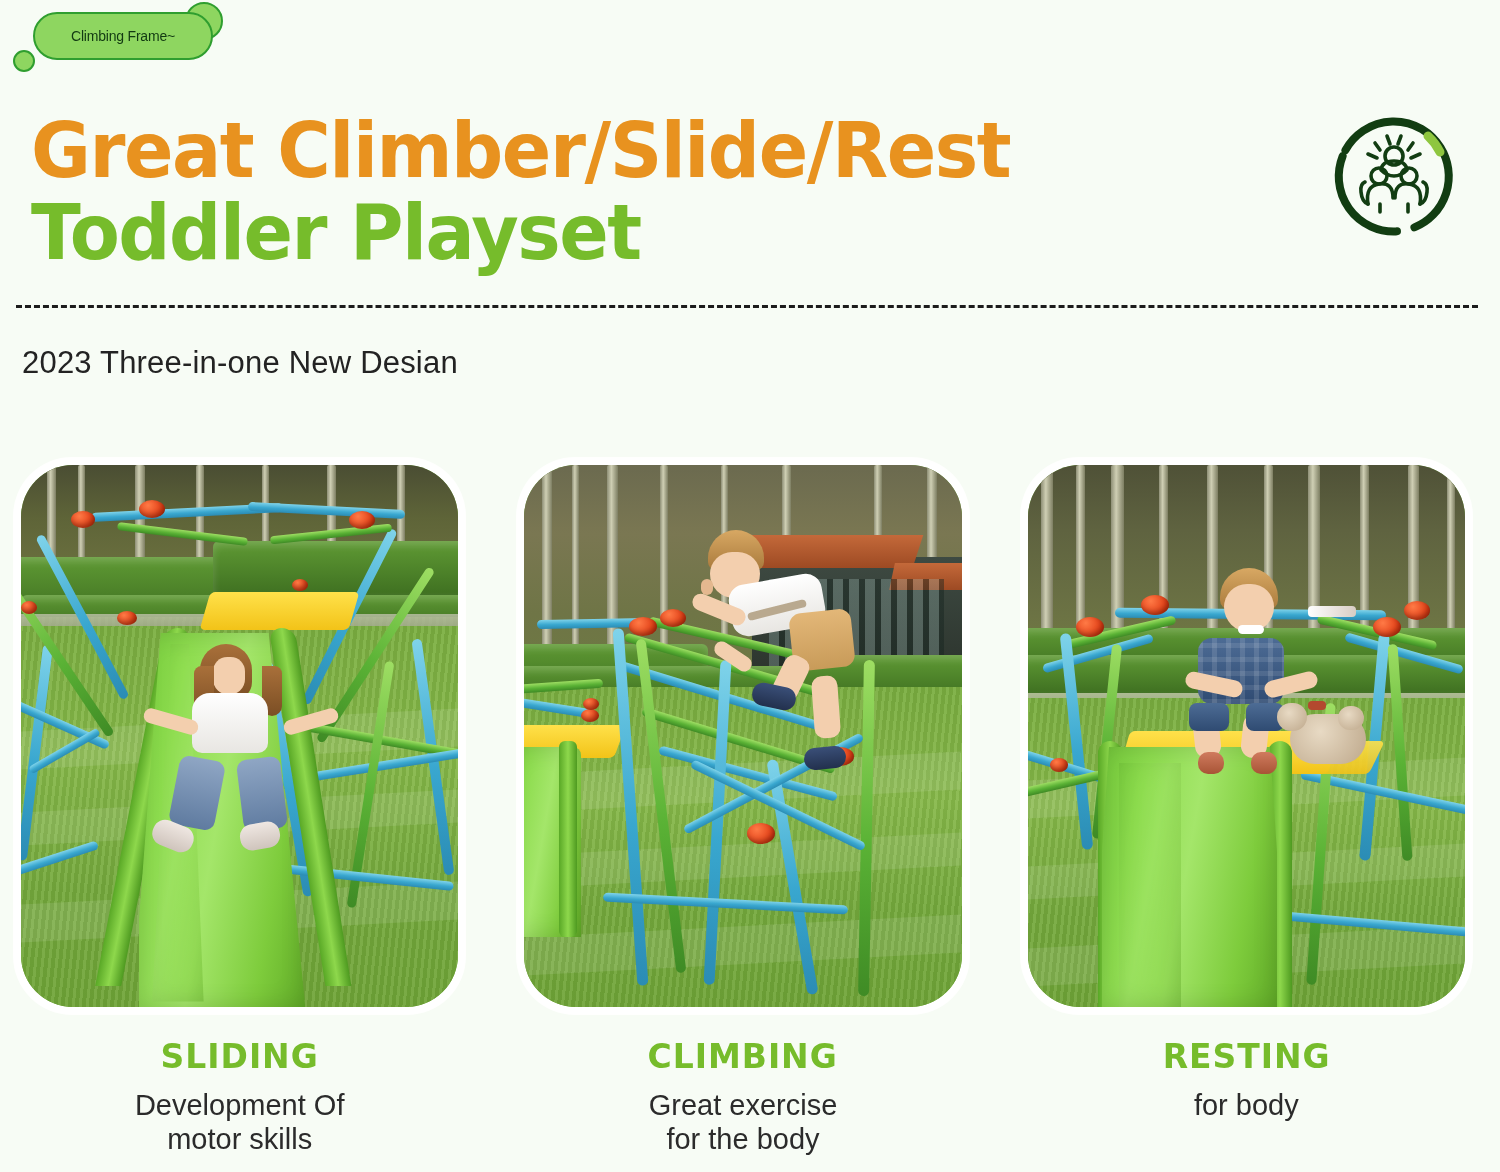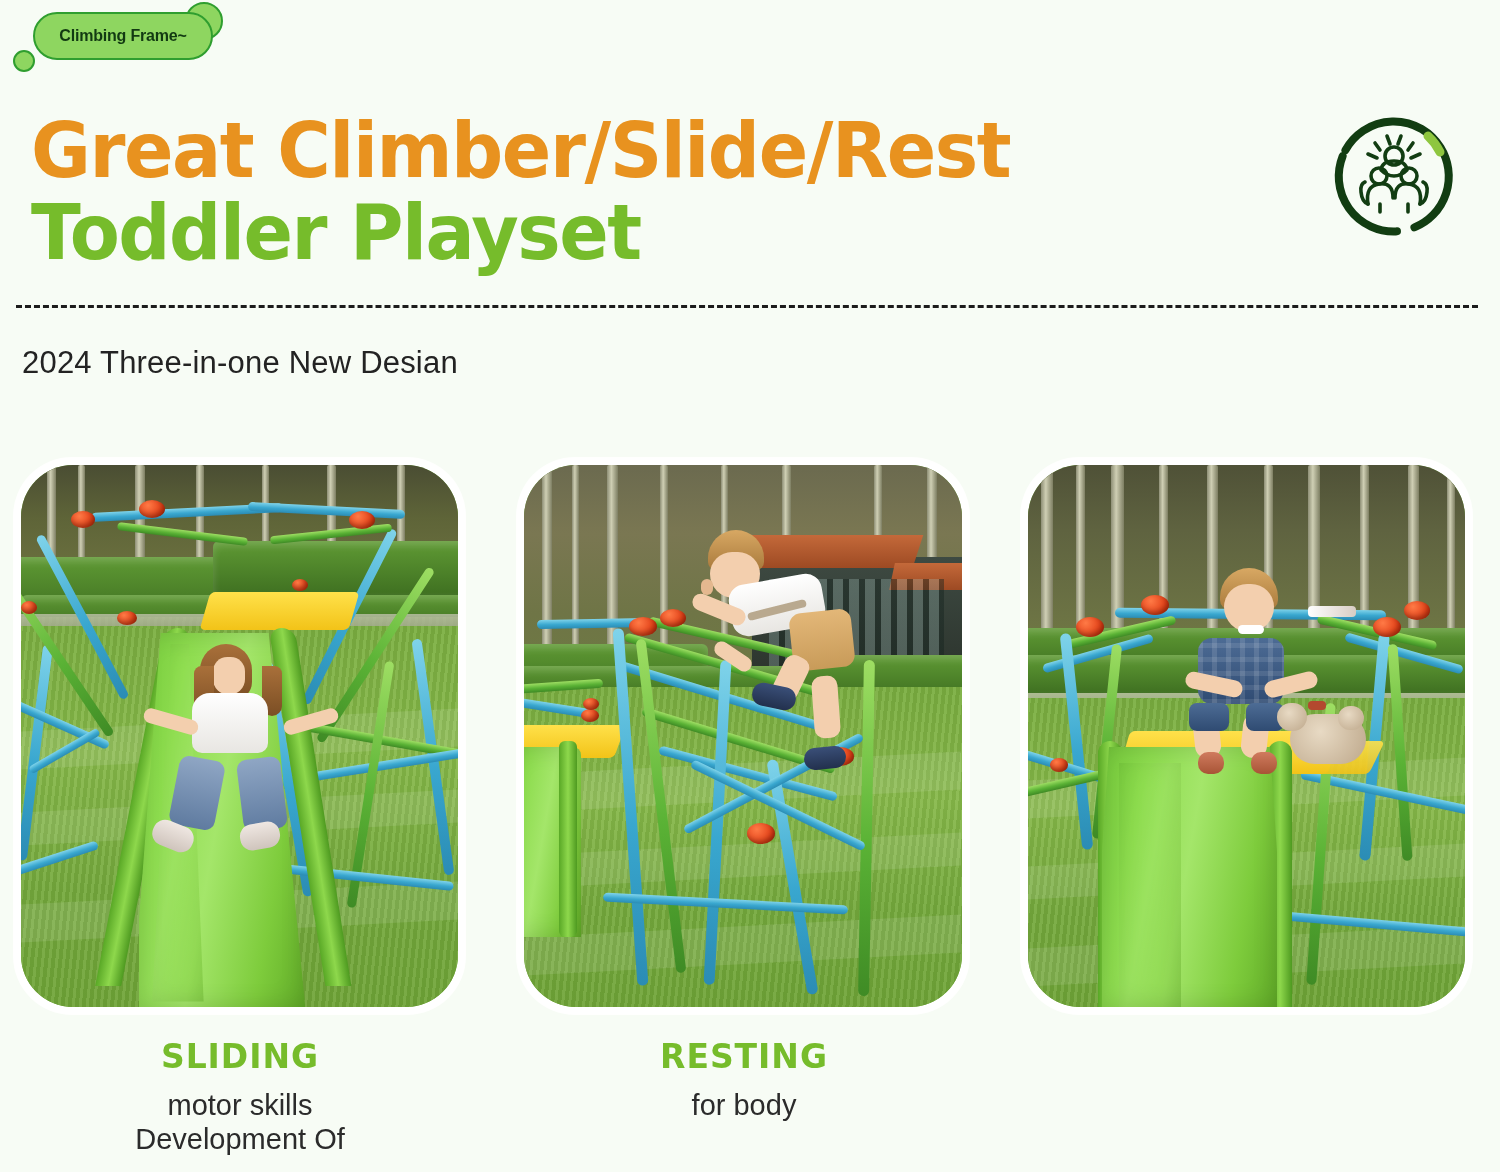--- a/index.html
+++ b/index.html
@@ -23,22 +23,22 @@
     position: absolute;
     left: 33px; top: 12px;
     width: 180px; height: 48px;
     background: #8ed660;
     border: 2px solid #2f9e2f;
     border-radius: 26px;
     display: flex; align-items: center; justify-content: center;
     z-index: 2;
   }
   .brand-pill-label {
-    font-size: 16px;
-    font-weight: 700;
+    font-size: 14px;
+    font-weight: 400;
     color: #123a12;
     letter-spacing: -0.2px;
     white-space: nowrap;
   }
   .brand-dot-tr {
     position: absolute;
     left: 185px; top: 2px;
     width: 38px; height: 38px;
     background: #8ed660;
     border: 2px solid #2f9e2f;
@@ -271,21 +271,21 @@
       <path d="M38 92 q-6 -2 -7 -12 q-1 -8 4 -10"></path>
       <path d="M90 92 q6 -2 7 -12 q1 -8 -4 -10"></path>
       <path d="M50 92 l0 8 M78 92 l0 8"></path>
       <path d="M57 24 l3 8 M71 24 l-3 8 M45 31 l5 7 M83 31 l-5 7 M38 42 l9 4 M90 42 l-9 4"></path>
     </g>
   </svg>
 </div>
 
 <div class="divider"></div>
 
-<div class="subtitle">2024 Three-in-one New Desian</div>
+<div class="subtitle">2023 Three-in-one New Desian</div>
 
 <div class="panels">
 
   <div class="panel">
     <div class="photo">
       <div class="sky-trees" style="height:30%"></div>
       <div class="tree-trunk" style="left:6%;top:0;width:9px;height:26%"></div>
       <div class="tree-trunk" style="left:13%;top:0;width:7px;height:25%"></div>
       <div class="tree-trunk" style="left:26%;top:0;width:10px;height:24%"></div>
       <div class="tree-trunk" style="left:40%;top:0;width:8px;height:22%"></div>
@@ -495,22 +495,29 @@
       <div class="sh teddy" style="left:71%;top:44.5%;width:26px;height:24px;border-radius:13px"></div>
       <div class="sh" style="left:64%;top:43.5%;width:18px;height:9px;background:#b3492f;border-radius:4px"></div>
     </div>
   </div>
 </div>
 
 <div class="captions">
   <div class="caption">
     <div class="caption-title">SLIDING</div>
     <div class="caption-text">
+      <div>Development Of</div>
       <div>motor skills</div>
-      <div>Development Of</div>
+    </div>
+  </div>
+  <div class="caption">
+    <div class="caption-title">CLIMBING</div>
+    <div class="caption-text">
+      <div>Great exercise</div>
+      <div>for the body</div>
     </div>
   </div>
   <div class="caption">
     <div class="caption-title">RESTING</div>
     <div class="caption-text">
       <div>for body</div>
     </div>
   </div>
 </div>
 

